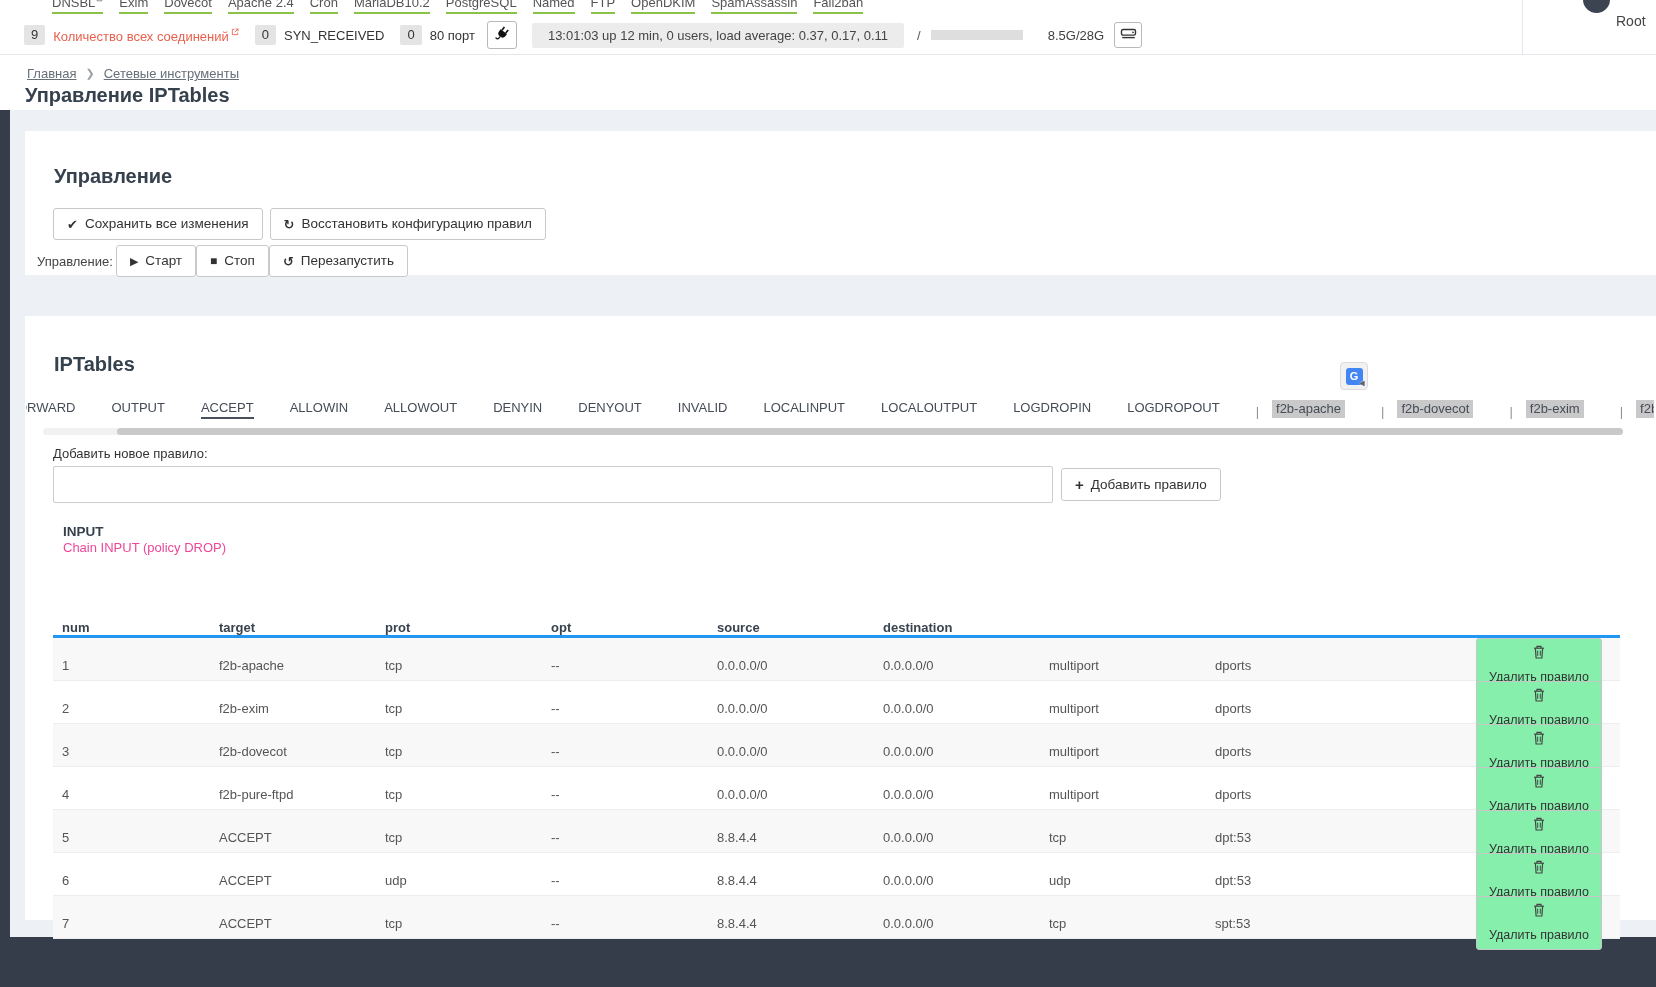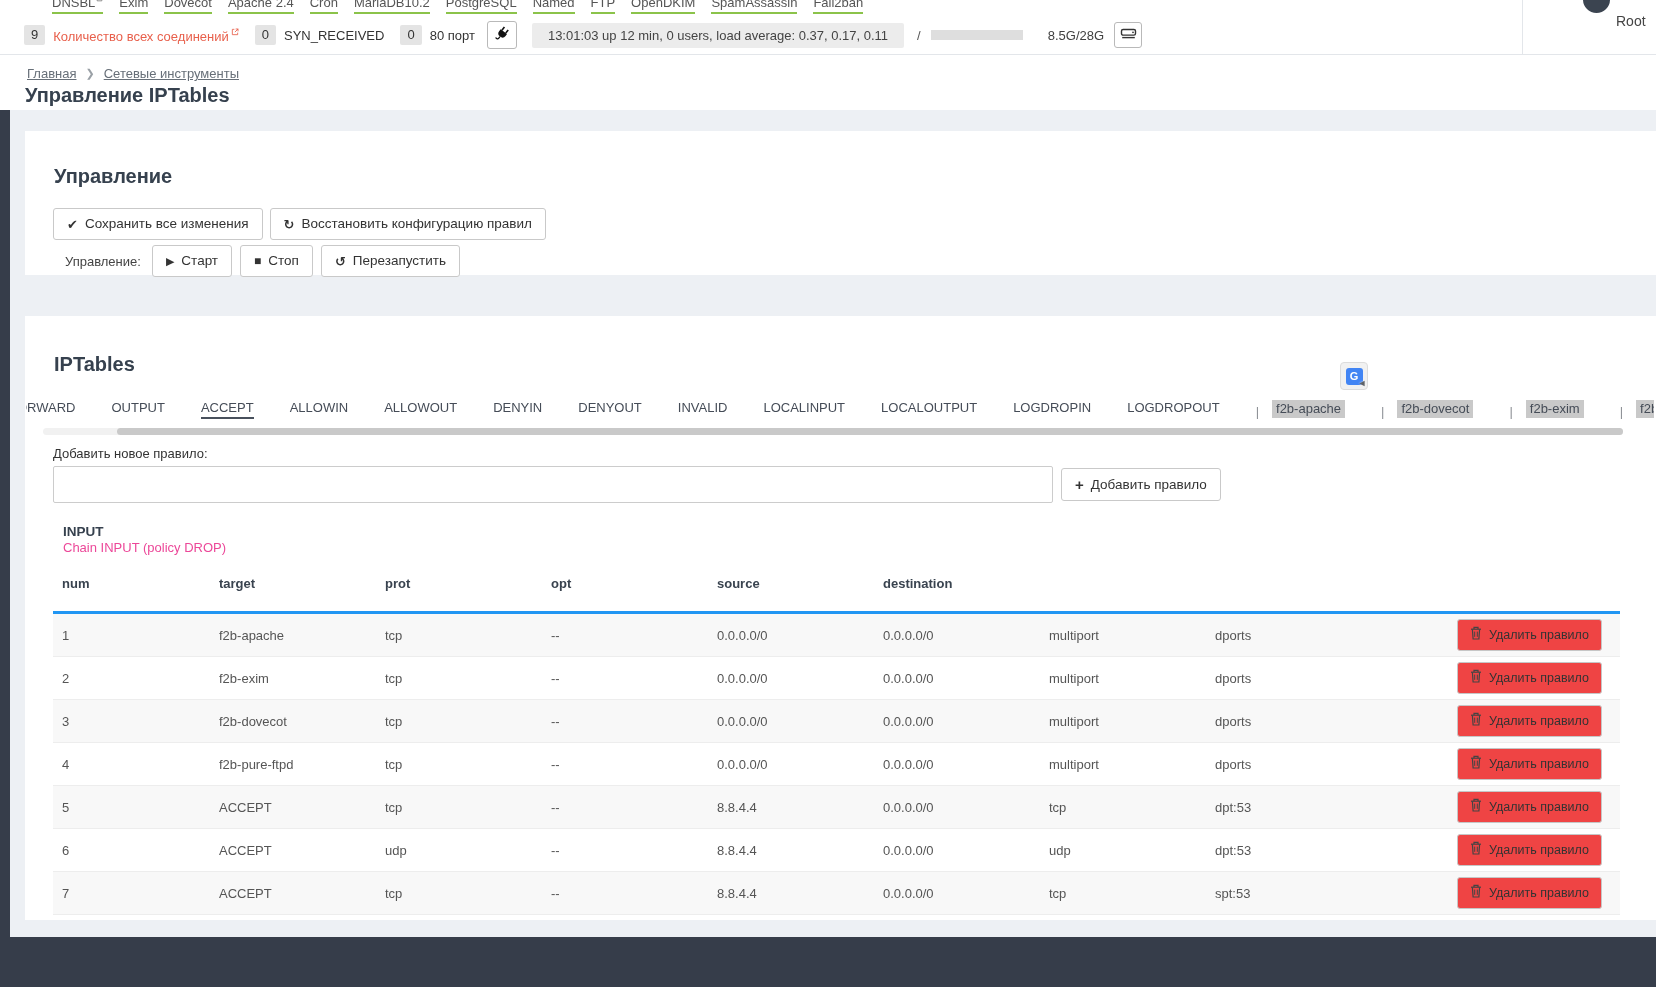--- a/index.html
+++ b/index.html
@@ -52,21 +52,21 @@
   
   .card { position:absolute; left:25px; width:1631px; background:#fff; z-index:7; }
   .card-mgmt { top:131px; height:144px; }
   .card-ipt  { top:316px; height:604px; }
   .card-h { position:absolute; left:29px; margin:0; font-size:20px; font-weight:bold; color:#36414e; }
 
   .btn { display:inline-flex; align-items:center; gap:7px; border:1px solid #c9c9c9; background:#fff; border-radius:3px;
          font-size:13.5px; color:#333; padding:7px 13px; font-family:inherit; cursor:pointer; line-height:16px; }
   .btn .bicon { font-size:13px; line-height:13px; }
   .mgmt-row1 { position:absolute; left:28px; top:77px; display:flex; gap:7px; }
-  .mgmt-row2 { position:absolute; left:40px; top:114px; display:flex; gap:8px; align-items:center; }
+  .mgmt-row2 { position:absolute; left:12px; top:114px; display:flex; gap:0; align-items:center; }
   .ctrl-label { font-size:13px; color:#444; margin-right:3px; }
 
   
   .translate-btn { position:absolute; left:1315px; top:46px; width:28px; height:28px; background:#f1f1f1;
                    border:1px solid #dcdcdc; border-radius:4px; display:flex; align-items:center; justify-content:center; cursor:pointer; }
   .gt-box { width:17px; height:17px; background:#4285f4; border-radius:3px; color:#fff; font-size:11px; font-weight:bold;
             display:flex; align-items:center; justify-content:center; position:relative; }
   .gt-a { position:absolute; right:-4px; bottom:-3px; font-size:9px; color:#5f6368; font-weight:bold;
           text-shadow:0 0 2px #f1f1f1; }
 
@@ -87,28 +87,28 @@
                padding:0 10px; font-size:13px; font-family:inherit; color:#333; outline:none; }
   .add-btn { position:absolute; left:1036px; top:152px; height:33px; }
   .plus { font-weight:bold; font-size:15px; line-height:13px; }
 
   .chain-name { position:absolute; left:38px; top:208px; font-size:13.5px; font-weight:bold; color:#36414e; }
   .chain-desc { position:absolute; left:38px; top:224px; font-size:13px; color:#ec4899; }
 
   
   .rules { position:absolute; left:28px; top:254px; width:1567px; }
   .tgrid { display:grid; grid-template-columns:166px 166px 166px 166px 166px 166px 166px 166px 1fr; align-items:center; }
-  .thead { padding-top:6px; padding-bottom:20px; border-bottom:3px solid #2196f3; }
+  .thead { padding-top:6px; padding-bottom:0; border-bottom:3px solid #2196f3;margin-top:44px; }
   .th { font-size:13px; font-weight:bold; color:#39434f; }
   .th:first-child, .td:first-child { padding-left:9px; }
   .trow { height:43px; font-size:13px; color:#555; border-bottom:1px solid #ededed; }
   .trow.odd { background:#f8f8f8; }
   .tcell-action { justify-self:end; padding-right:18px; }
-  .del-btn { display:inline-flex; align-items:center; gap:7px; border:1px solid #c6c6c6; background:#ef4444; border-radius:3px;
-             font-size:12.5px; color:#333; padding:6px 12px; font-family:inherit; cursor:pointer; line-height:15px; }
+  .del-btn { display:inline-flex; align-items:center; gap:7px; border:1px solid #c6c6c6; background:#86efac; border-radius:3px;
+             font-size:12.5px; color:#333; padding:6px 12px; font-family:inherit; cursor:pointer; line-height:15px;flex-direction:column; }
 </style>
 </head>
 <body>
 
 <div class="page-bg"></div>
 <div class="side-sliver"></div>
 <div class="footer"></div>
 
 <div class="header">
   <div class="services">

